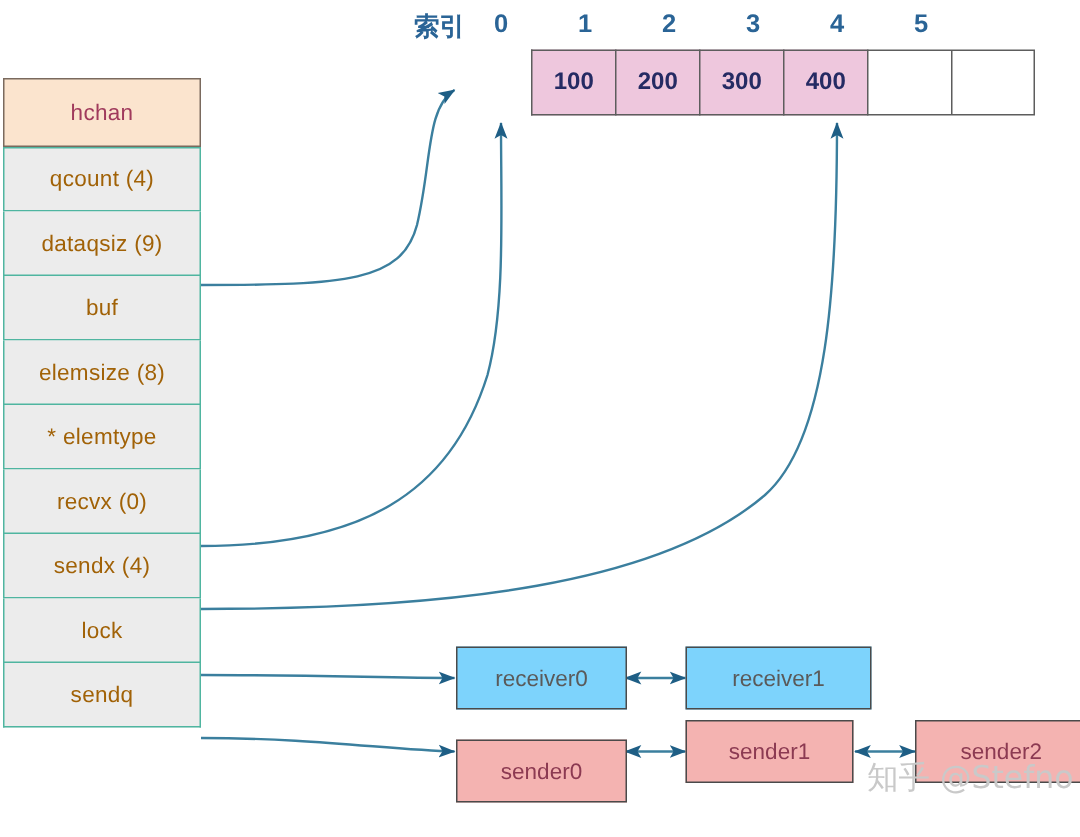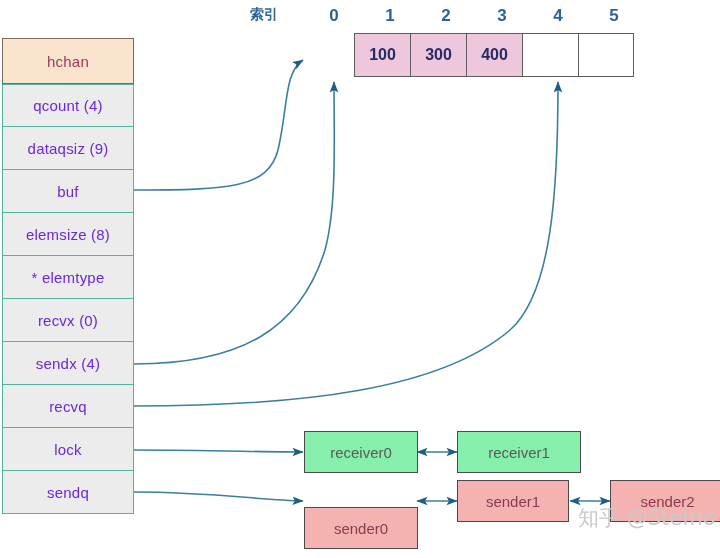--- a/index.html
+++ b/index.html
@@ -14,21 +14,21 @@
     position: relative;
     width: 720px;
     height: 558px;
     background: #ffffff;
     overflow: hidden;
   }
   
   #hchan-struct {
     position: absolute;
     left: 2px;
-    top: 38px;
+    top: 52px;
     width: 116px;
     text-align: right;
   }
   .struct-row {
     box-sizing: border-box;
     width: 132px;
     height: 43px;
     display: flex;
     align-items: center;
     justify-content: center;
@@ -38,43 +38,43 @@
   .struct-row.header {
     background: #fbe4ce;
     border: 1px solid #7a6a5e;
     color: #a03a5c;
     height: 46px;
   }
   .struct-row.field {
     background: #ececec;
     border: 1px solid #4fb5a0;
     border-top: none;
-    color: #6d28d9;
+    color: #a16207;
   }
   .struct-row.field.first-field {
     border-top: 1px solid #4fb5a0;
   }
   
   .index-label {
     position: absolute;
     color: #2a6496;
     font-size: 17px;
     font-weight: bold;
     text-align: center;
     width: 56px;
   }
   #index-caption {
     position: absolute;
     left: 250px;
     top: 6px;
     width: 60px;
     color: #2a6496;
-    font-size: 14px;
+    font-size: 17px;
     font-weight: bold;
-    text-align: left;
+    text-align: right;
   }
   
   #buffer-array {
     position: absolute;
     left: 306px;
     top: 33px;
     display: flex;
     padding-left: 48px;
   }
   .buf-cell {
@@ -102,21 +102,21 @@
     position: absolute;
     box-sizing: border-box;
     height: 42px;
     display: flex;
     align-items: center;
     justify-content: center;
     font-size: 15px;
     border: 1px solid #4a4a4a;
   }
   .gnode.receiver {
-    background: #86efac;
+    background: #7dd3fc;
     color: #5a5a5a;
   }
   .gnode.sender {
     background: #f4b3b1;
     color: #8c3a52;
   }
   
   #wires {
     position: absolute;
     left: 0;
@@ -170,44 +170,44 @@
 
   <div id="hchan-struct">
     <div class="struct-row header">hchan</div>
     <div class="struct-row field first-field">qcount (4)</div>
     <div class="struct-row field">dataqsiz (9)</div>
     <div class="struct-row field">buf</div>
     <div class="struct-row field">elemsize (8)</div>
     <div class="struct-row field">* elemtype</div>
     <div class="struct-row field">recvx (0)</div>
     <div class="struct-row field">sendx (4)</div>
-    <div class="struct-row field">recvq</div>
     <div class="struct-row field">lock</div>
     <div class="struct-row field">sendq</div>
   </div>
 
   <div id="index-caption">索引</div>
 
   <div class="index-label" style="left:306px; top:6px;">0</div>
   <div class="index-label" style="left:362px; top:6px;">1</div>
   <div class="index-label" style="left:418px; top:6px;">2</div>
   <div class="index-label" style="left:474px; top:6px;">3</div>
   <div class="index-label" style="left:530px; top:6px;">4</div>
   <div class="index-label" style="left:586px; top:6px;">5</div>
 
   <div id="buffer-array">
     <div class="buf-cell filled">100</div>
+    <div class="buf-cell filled">200</div>
     <div class="buf-cell filled">300</div>
     <div class="buf-cell filled">400</div>
     <div class="buf-cell"></div>
     <div class="buf-cell last"></div>
   </div>
 
   <div class="gnode receiver" style="left:304px; top:431px; width:114px;">receiver0</div>
   <div class="gnode receiver" style="left:457px; top:431px; width:124px;">receiver1</div>
 
-  <div class="gnode sender" style="left:304px; top:507px; width:114px;">sender0</div>
+  <div class="gnode sender" style="left:304px; top:493px; width:114px;">sender0</div>
   <div class="gnode sender" style="left:457px; top:480px; width:112px;text-align:center;">sender1</div>
   <div class="gnode sender" style="left:610px; top:480px; width:115px;">sender2</div>
 
   <div id="watermark">知乎 @Stefno</div>
 
 </div>
 
 </body></html>

